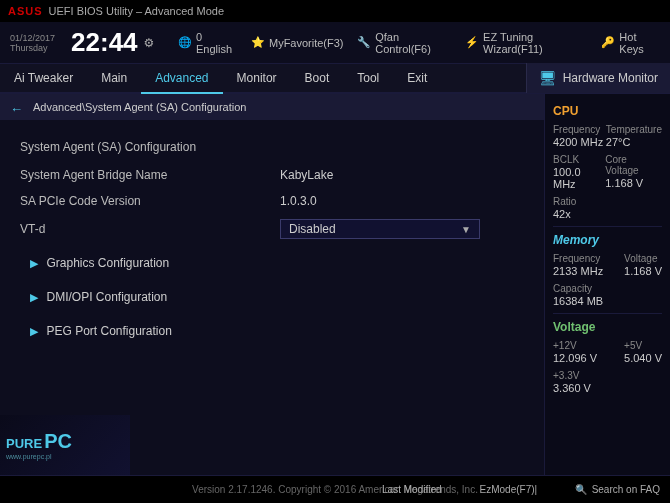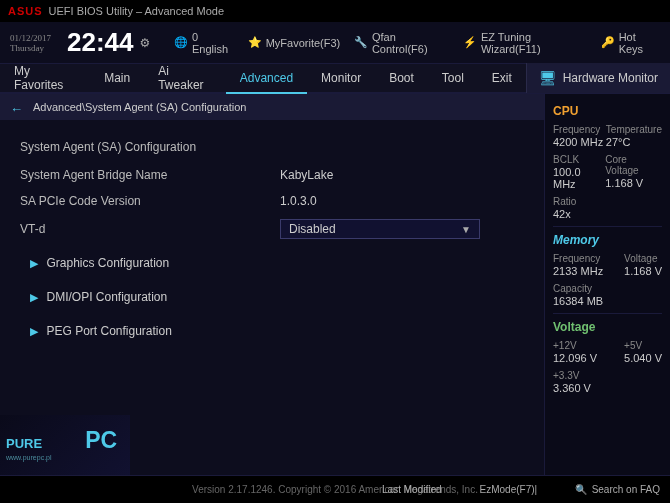--- a/index.html
+++ b/index.html
@@ -39,21 +39,20 @@
       height: 42px;
       display: flex;
       align-items: center;
       padding: 0 10px;
       gap: 16px;
       border-bottom: 1px solid #1a1a3a;
     }
     .date-time-block {
       display: flex;
       flex-direction: column;
-      font-family: Liberation Serif, serif;
     }
     .date-text {
       font-size: 9px;
       color: #888;
     }
     .gear-icon {
       color: #aaa;
       font-size: 12px;
       margin-left: 2px;
     }
@@ -341,23 +340,22 @@
     </div>
     <div class="timebar-item hot-keys-item">
       <span>🔑</span>
       <span>Hot Keys</span>
     </div>
   </div>
 </div>
 
 <div class="main-nav">
   <div class="nav-area">
-    <div class="nav-item">My Favorites</div>
+    <div class="nav-item">Ai Tweaker</div>
     <div class="nav-item">Main</div>
-    <div class="nav-item">Ai Tweaker</div>
     <div class="nav-item active">Advanced</div>
     <div class="nav-item">Monitor</div>
     <div class="nav-item">Boot</div>
     <div class="nav-item">Tool</div>
     <div class="nav-item">Exit</div>
   </div>
   <div class="hardware-monitor-tab">
     <span class="monitor-icon">🖥</span>
     <span>Hardware Monitor</span>
   </div>
@@ -481,21 +479,21 @@
       <div class="hw-value">3.360 V</div>
     </div>
   </div>
 
 </div>
 
 <div class="logo-area">
   <div>
     <div style="display:flex;align-items:baseline;gap:2px;">
       <span style="font-size:13px;font-weight:bold;color:#4ec9e8;line-height:1;">PURE</span>
-      <span style="font-size:23px;font-weight:bold;color:#4ec9e8;line-height:1;margin-left:41px;">PC</span>
+      <span style="font-size:20px;font-weight:bold;color:#4ec9e8;line-height:1;">PC</span>
     </div>
     <div style="font-size:7px;color:#4a8a9a;margin-top:2px;">www.purepc.pl</div>
   </div>
 </div>
 
 <div class="footer" style="position:relative;">
   <span class="footer-center">Version 2.17.1246. Copyright © 2016 American Megatrends, Inc.</span>
   <div class="footer-right">
     <div class="footer-item">
       <span>Last Modified</span>

